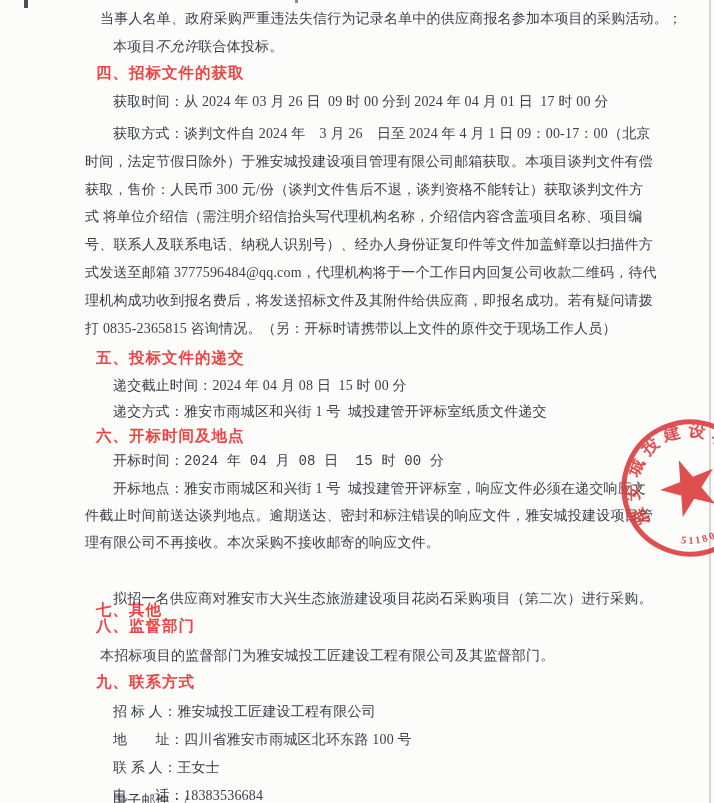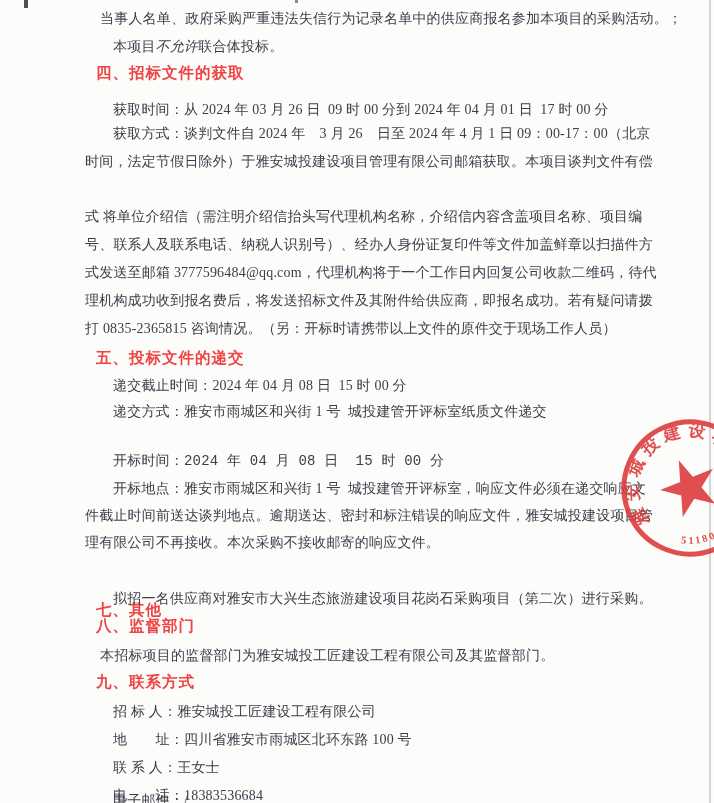--- a/index.html
+++ b/index.html
@@ -55,33 +55,35 @@
 
   <div class="speck1"></div>
   <div class="speck2"></div>
   <div class="edge-line"></div>
 
   <div class="line" style="top:10px;left:100px;">当事人名单、政府采购严重违法失信行为记录名单中的供应商报名参加本项目的采购活动。；</div>
 
   <div class="line" style="top:38px;left:113px;"><span>本项目</span><span class="italic">不允许</span><span>联合体投标。</span></div>
 
   <div class="line heading" style="top:63px;left:96px;">四、招标文件的获取</div>
-  <div class="line" style="top:101px;left:113px;">获取时间：从 2024 年 03 月 26 日  09 时 00 分到 2024 年 04 月 01 日  17 时 00 分</div>
+  <div class="line" style="top:93px;left:113px;">获取时间：从 2024 年 03 月 26 日  09 时 00 分到 2024 年 04 月 01 日  17 时 00 分</div>
   <div class="line" style="top:125px;left:113px;">获取方式：谈判文件自 2024 年　3 月 26　日至 2024 年 4 月 1 日 09：00-17：00（北京</div>
   <div class="line" style="top:153px;left:85px;">时间，法定节假日除外）于雅安城投建设项目管理有限公司邮箱获取。本项目谈判文件有偿</div>
+  <div class="line" style="top:181px;left:85px;">获取，售价：人民币 300 元/份（谈判文件售后不退，谈判资格不能转让）获取谈判文件方</div>
   <div class="line" style="top:208px;left:85px;">式 将单位介绍信（需注明介绍信抬头写代理机构名称，介绍信内容含盖项目名称、项目编</div>
   <div class="line" style="top:236px;left:85px;">号、联系人及联系电话、纳税人识别号）、经办人身份证复印件等文件加盖鲜章以扫描件方</div>
   <div class="line" style="top:264px;left:85px;">式发送至邮箱 3777596484@qq.com，代理机构将于一个工作日内回复公司收款二维码，待代</div>
   <div class="line" style="top:292px;left:85px;">理机构成功收到报名费后，将发送招标文件及其附件给供应商，即报名成功。若有疑问请拨</div>
   <div class="line" style="top:320px;left:85px;">打 0835-2365815 咨询情况。（另：开标时请携带以上文件的原件交于现场工作人员）</div>
 
   <div class="line heading" style="top:348px;left:96px;">五、投标文件的递交</div>
   <div class="line" style="top:377px;left:113px;">递交截止时间：2024 年 04 月 08 日  15 时 00 分</div>
   <div class="line" style="top:403px;left:113px;">递交方式：雅安市雨城区和兴街 1 号  城投建管开评标室纸质文件递交</div>
 
+  <div class="line heading" style="top:426px;left:96px;">六、开标时间及地点</div>
   <div class="line" style="top:453px;left:113px;font-family:Liberation Mono, monospace;">开标时间：2024 年 04 月 08 日  15 时 00 分</div>
   <div class="line" style="top:480px;left:113px;">开标地点：雅安市雨城区和兴街 1 号  城投建管开评标室，响应文件必须在递交响应文</div>
   <div class="line" style="top:507px;left:85px;">件截止时间前送达谈判地点。逾期送达、密封和标注错误的响应文件，雅安城投建设项目管</div>
   <div class="line" style="top:534px;left:85px;">理有限公司不再接收。本次采购不接收邮寄的响应文件。</div>
 
   <div class="line heading" style="top:560px;left:96px;margin-top:40px;">七、其他</div>
   <div class="line" style="top:590px;left:113px;">拟招一名供应商对雅安市大兴生态旅游建设项目花岗石采购项目（第二次）进行采购。</div>
 
   <div class="line heading" style="top:616px;left:96px;">八、监督部门</div>
   <div class="line" style="top:647px;left:100px;">本招标项目的监督部门为雅安城投工匠建设工程有限公司及其监督部门。</div>

